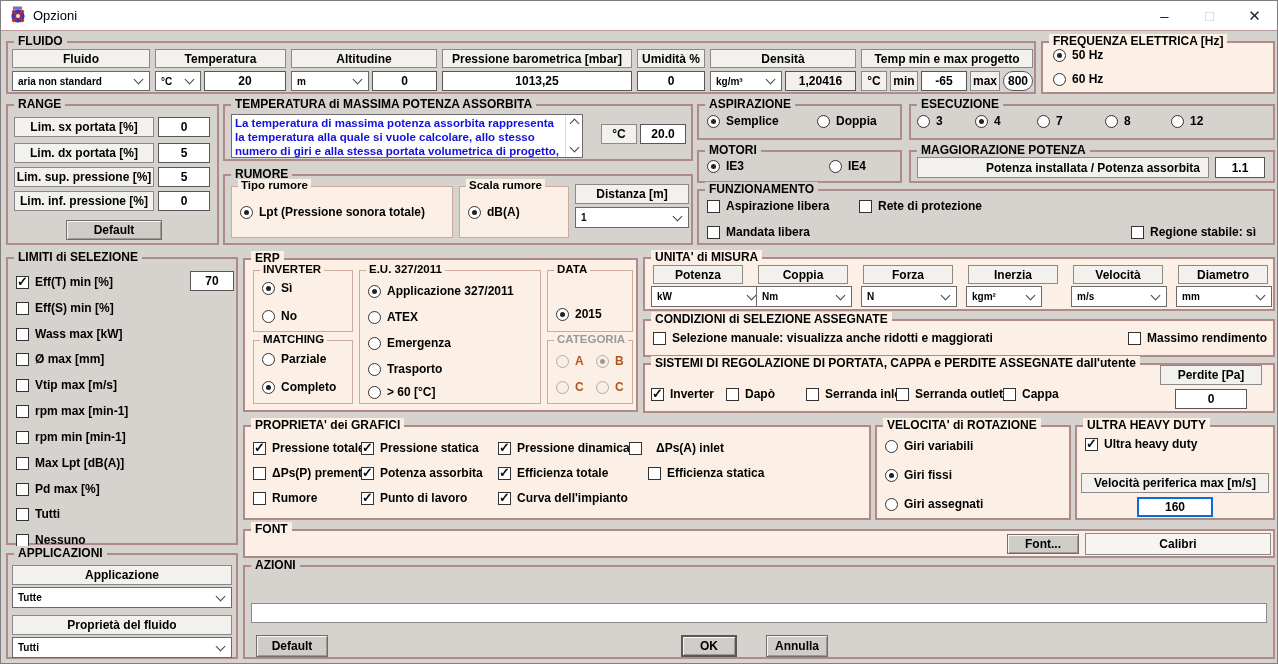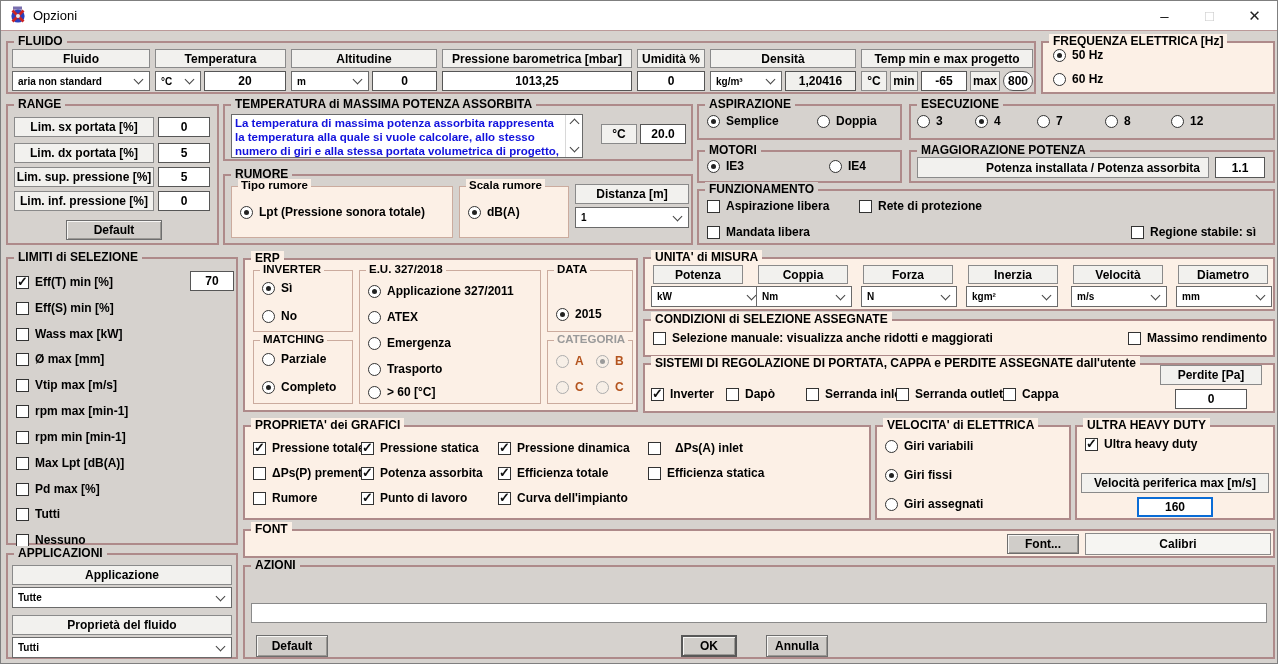--- a/index.html
+++ b/index.html
@@ -309,21 +309,21 @@
       <div class="rd" style="left:8px;top:11px;">
           <span class="cir"></span>
           <span class="lb">Parziale</span>
         </div>
       <div class="rd" style="left:8px;top:39px;">
           <span class="cir on"></span>
           <span class="lb">Completo</span>
         </div>
     </div>
     <div class="grp" style="left:114px;top:10px;width:182px;height:134px;">
-      <span class="t">E.U. 327/2018</span>
+      <span class="t">E.U. 327/2011</span>
       <div class="rd" style="left:8px;top:13px;">
           <span class="cir on"></span>
           <span class="lb">Applicazione 327/2011</span>
         </div>
       <div class="rd" style="left:8px;top:39px;">
           <span class="cir"></span>
           <span class="lb">ATEX</span>
         </div>
       <div class="rd" style="left:8px;top:65px;">
           <span class="cir"></span>
@@ -377,21 +377,21 @@
     <div class="combo" style="left:111px;top:27px;width:96px;height:21px;">
         <span>Nm</span>
         <span class="chev"></span>
       </div>
     <div class="hdr" style="left:218px;top:6px;width:90px;height:19px;">Forza</div>
     <div class="combo" style="left:216px;top:27px;width:96px;height:21px;">
         <span>N</span>
         <span class="chev"></span>
       </div>
     <div class="hdr" style="left:323px;top:6px;width:90px;height:19px;">Inerzia</div>
-    <div class="combo" style="left:321px;top:27px;width:92px;height:21px;">
+    <div class="combo" style="left:321px;top:27px;width:76px;height:21px;">
         <span>kgm²</span>
         <span class="chev"></span>
       </div>
     <div class="hdr" style="left:428px;top:6px;width:90px;height:19px;">Velocità</div>
     <div class="combo" style="left:426px;top:27px;width:96px;height:21px;">
         <span>m/s</span>
         <span class="chev"></span>
       </div>
     <div class="hdr" style="left:533px;top:6px;width:90px;height:19px;">Diametro</div>
     <div class="combo" style="left:531px;top:27px;width:96px;height:21px;">
@@ -445,21 +445,21 @@
         <span class="lb">Pressione totale</span>
       </div>
     <div class="ck" style="left:116px;top:14px;">
         <span class="box on"></span>
         <span class="lb">Pressione statica</span>
       </div>
     <div class="ck" style="left:253px;top:14px;">
         <span class="box on"></span>
         <span class="lb">Pressione dinamica</span>
       </div>
-    <div class="ck" style="left:403px;top:14px;gap:14px;">
+    <div class="ck" style="left:384px;top:14px;gap:14px;">
         <span class="box"></span>
         <span class="lb">ΔPs(A) inlet</span>
       </div>
     <div class="ck" style="left:8px;top:39px;">
         <span class="box"></span>
         <span class="lb">ΔPs(P) premente</span>
       </div>
     <div class="ck" style="left:116px;top:39px;">
         <span class="box on"></span>
         <span class="lb">Potenza assorbita</span>
@@ -480,21 +480,21 @@
         <span class="box on"></span>
         <span class="lb">Punto di lavoro</span>
       </div>
     <div class="ck" style="left:253px;top:64px;">
         <span class="box on"></span>
         <span class="lb">Curva dell'impianto</span>
       </div>
   </div>
 
   <div class="sec pink" style="left:874px;top:424px;width:196px;height:95px;">
-    <span class="t">VELOCITA' di ELETTRICA</span>
+    <span class="t">VELOCITA' di ROTAZIONE</span>
     <div class="rd" style="left:8px;top:12px;">
         <span class="cir"></span>
         <span class="lb">Giri variabili</span>
       </div>
     <div class="rd" style="left:8px;top:41px;">
         <span class="cir on"></span>
         <span class="lb">Giri fissi</span>
       </div>
     <div class="rd" style="left:8px;top:70px;">
         <span class="cir"></span>

